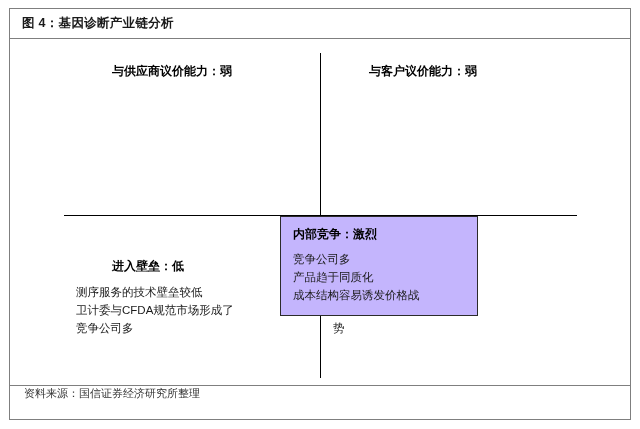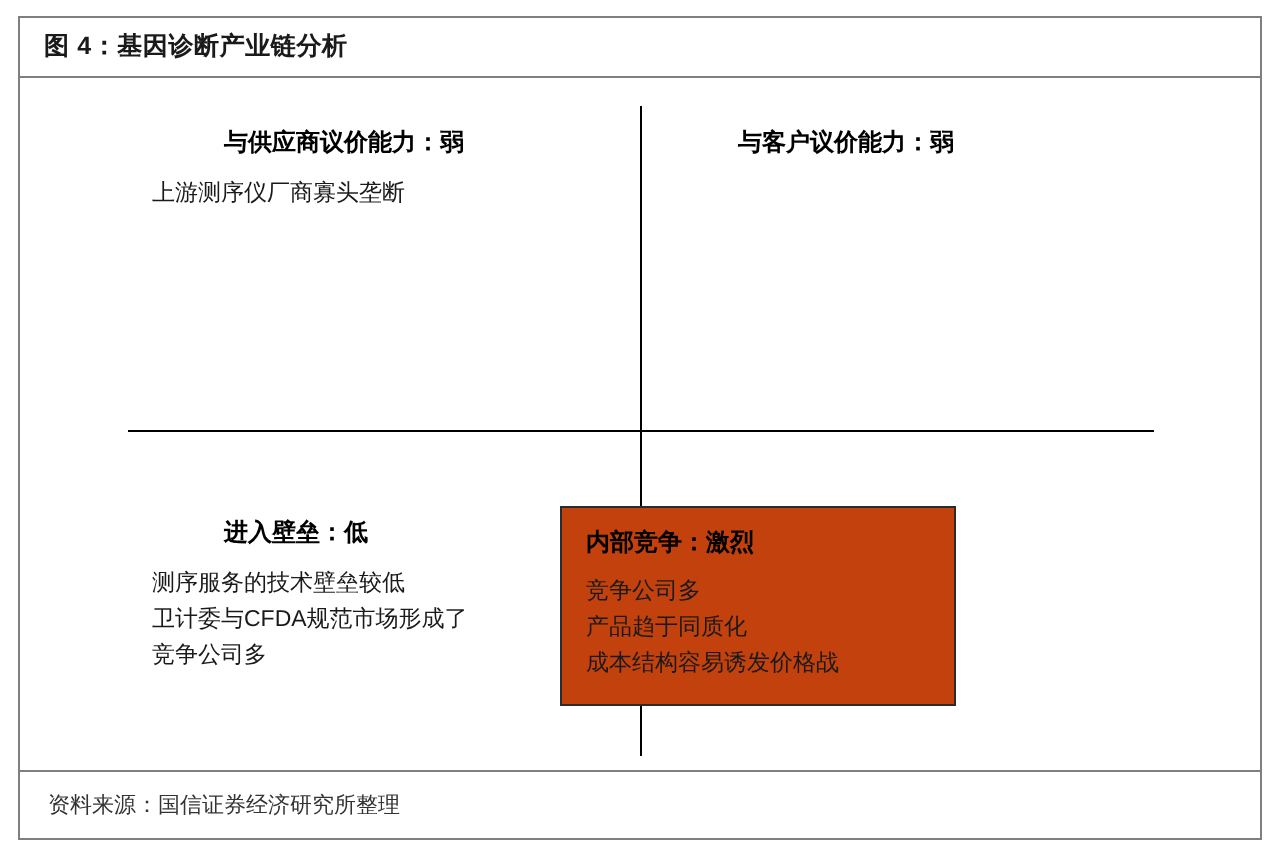--- a/index.html
+++ b/index.html
@@ -50,21 +50,20 @@
   }
   .source-bar {
     position: absolute;
     left: 10px;
     top: 385px;
     width: 620px;
     height: 34px;
     box-sizing: border-box;
     border-top: 1px solid #7f7f7f;
     display: flex;
-    align-items: center;
     padding-left: 14px;
   }
   .source-text {
     font-size: 11px;
     color: #333333;
     white-space: nowrap;
   }
 
   
   .matrix {
@@ -157,23 +156,20 @@
     <span class="title-text">图 4：基因诊断产业链分析</span>
   </div>
 
   <div class="matrix">
 
     <div class="vline" style="left:256px; top:0px; height:325px;"></div>
     <div class="hline" style="left:0px; top:162px; width:513px;"></div>
 
     <div class="cell" id="cell-supplier">
       <div class="cell-head">与供应商议价能力：弱</div>
-      <div class="cell-body">
-        <div>上游测序仪厂商寡头垄断</div>
-      </div>
     </div>
 
     <div class="cell" id="cell-customer">
       <div class="cell-head">与客户议价能力：弱</div>
     </div>
 
     <div class="cell" id="cell-entry">
       <div class="cell-head">进入壁垒：低</div>
       <div class="cell-body">
         <div>测序服务的技术壁垒较低</div>
@@ -184,21 +180,21 @@
 
     <div class="cell" id="cell-substitute">
       <div class="cell-head">替代品威胁：小</div>
       <div class="cell-body">
         <div>相比于其他基因检</div>
         <div>测技术具备综合优</div>
         <div>势</div>
       </div>
     </div>
 
-    <div class="center-box" style="background: #c2410c; margin-top: 37px;">
+    <div class="center-box" style="background: #c4b5fd;">
       <div class="center-head">内部竞争：激烈</div>
       <div class="center-body">
         <div>竞争公司多</div>
         <div>产品趋于同质化</div>
         <div>成本结构容易诱发价格战</div>
       </div>
     </div>
 
   </div>
 

